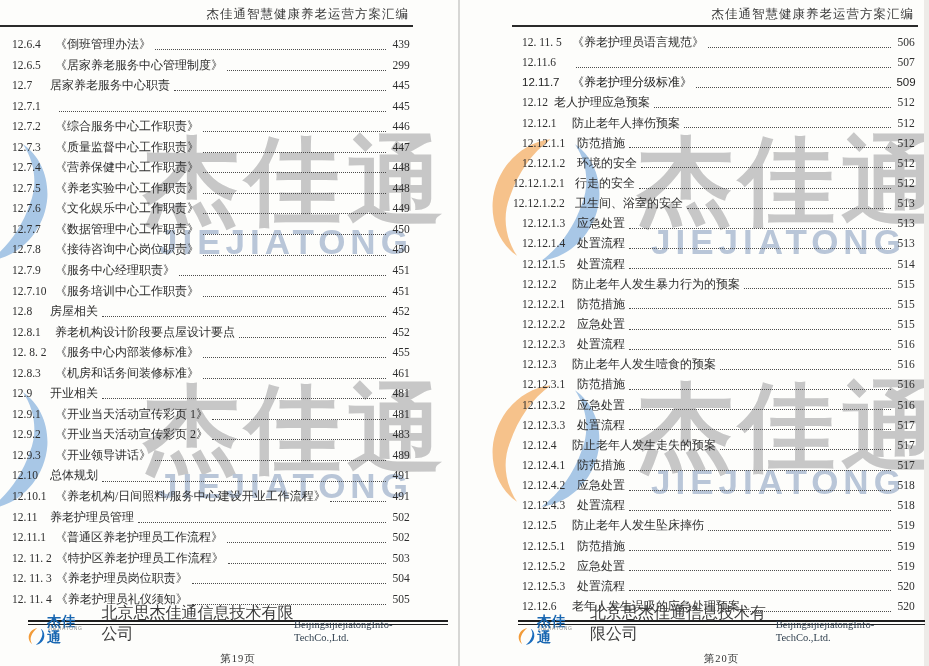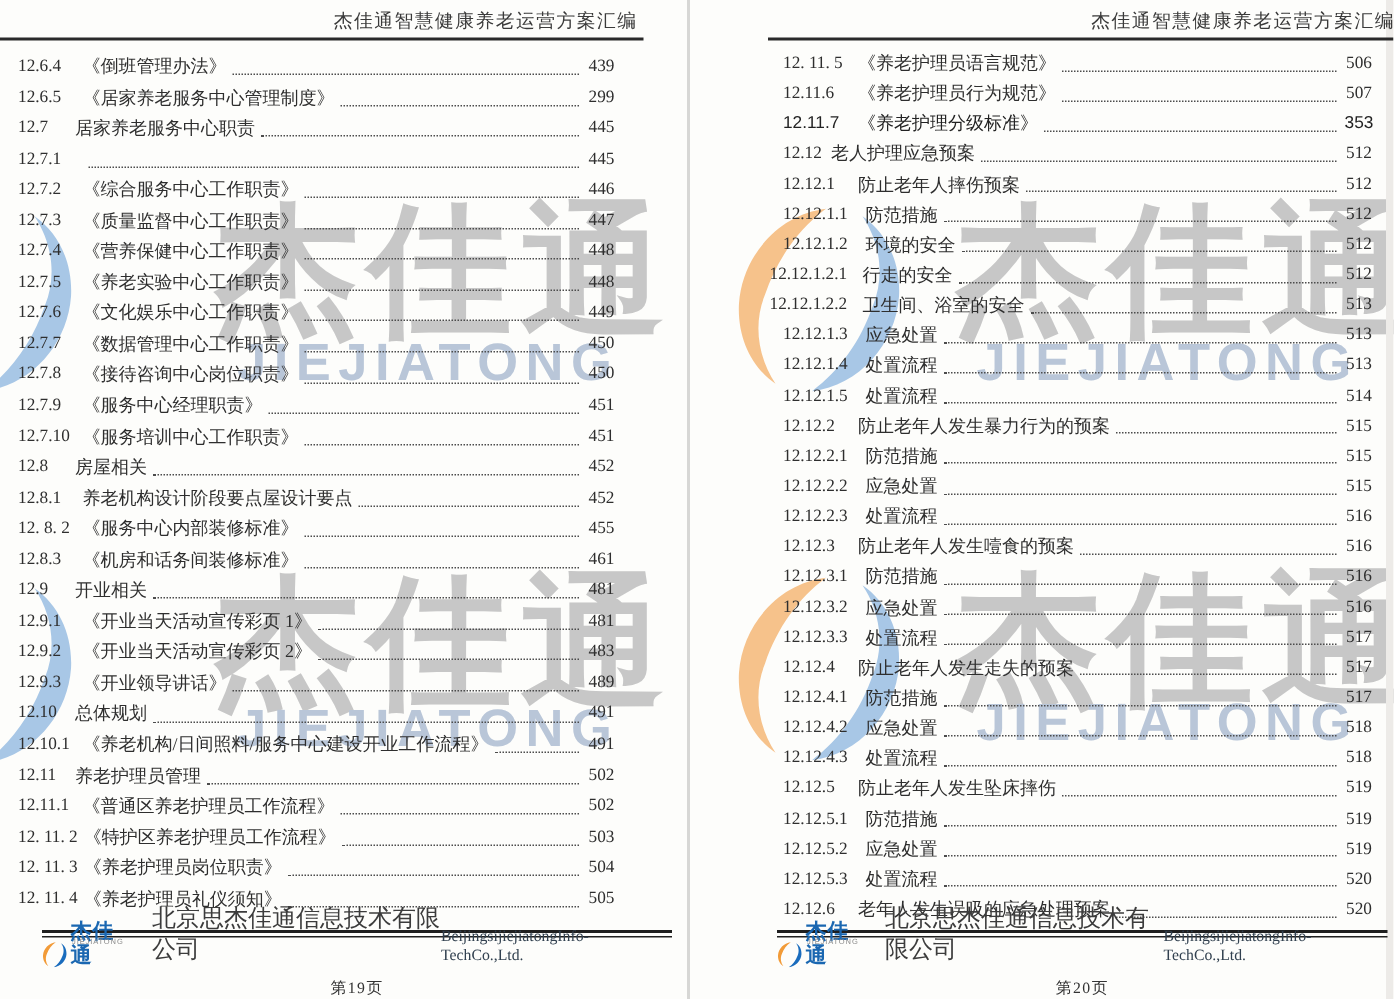--- a/index.html
+++ b/index.html
@@ -7,21 +7,21 @@
   #canvas{position:relative;width:929px;height:666px;background:#fdfdfb;overflow:hidden;}
 
   .page{position:absolute;top:0;height:666px;overflow:hidden;}
   .pl{left:0;width:455px;}
   .pr{left:465px;width:464px;}
   .seam{position:absolute;left:458px;top:0;width:2px;height:666px;background:#d7d7d5;}
   .edge-right{position:absolute;left:924px;top:0;width:5px;height:666px;background:#edebe8;}
 
   
   .hdr{position:relative;z-index:2;border-bottom:2px solid #2a2a2a;text-align:right;
-       font-size:12.5px;color:#3a3a3a;padding:6px 4px 2px 16px;letter-spacing:1px;}
+       font-size:12.5px;color:#3a3a3a;padding:6px 4px 2px 0;letter-spacing:1px;}
   .pl .hdr{width:409px;}
   .pr .hdr{margin-left:47px;width:402px;}
 
   
   .entries{position:relative;z-index:2;}
   .pl .entries{margin:7px 0 0 12px;width:401px;}
   .pr .entries{margin:5px 0 0 57px;width:396px;}
   .row{display:flex;font-size:12px;color:#2e2e2e;white-space:nowrap;}
   .pl .row{height:20.55px;line-height:20.55px;}
   .pr .row{height:20.15px;line-height:20.15px;}
@@ -308,29 +308,28 @@
 
     <div class="entries">
         <div class="row lvl3">
           <span class="num">12. 11. 5</span>
           <span class="title">《养老护理员语言规范》</span>
           <span class="dots"></span>
           <span class="pg">506</span>
         </div>
         <div class="row lvl3">
           <span class="num">12.11.6</span>
-          <span class="title">《养老护理员行为规范》</span>
           <span class="dots"></span>
           <span class="pg">507</span>
         </div>
         <div class="row lvl3 bold">
           <span class="num">12.11.7</span>
           <span class="title">《养老护理分级标准》</span>
           <span class="dots"></span>
-          <span class="pg">353</span>
+          <span class="pg">509</span>
         </div>
         <div class="row lvl2">
           <span class="num">12.12</span>
           <span class="title">老人护理应急预案</span>
           <span class="dots"></span>
           <span class="pg">512</span>
         </div>
         <div class="row lvl3">
           <span class="num">12.12.1</span>
           <span class="title">防止老年人摔伤预案</span>

